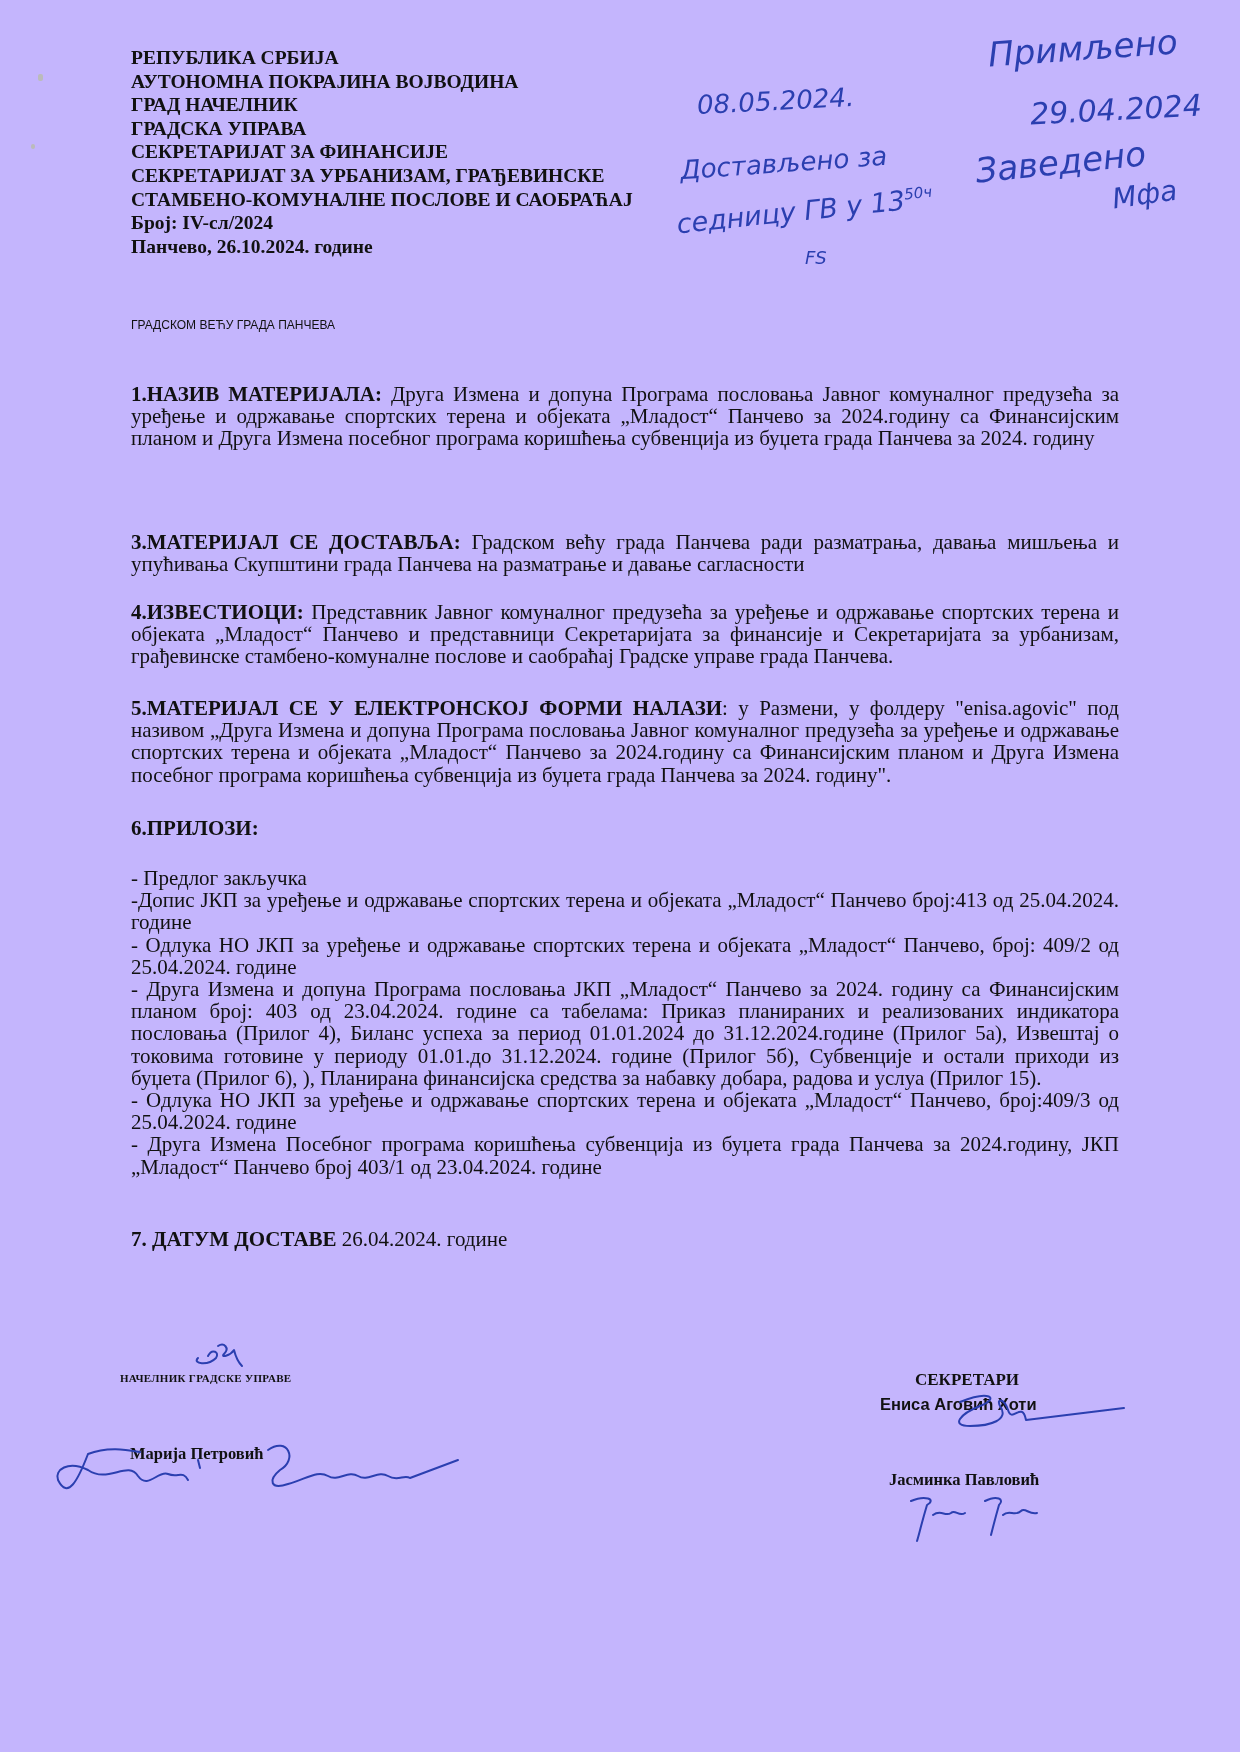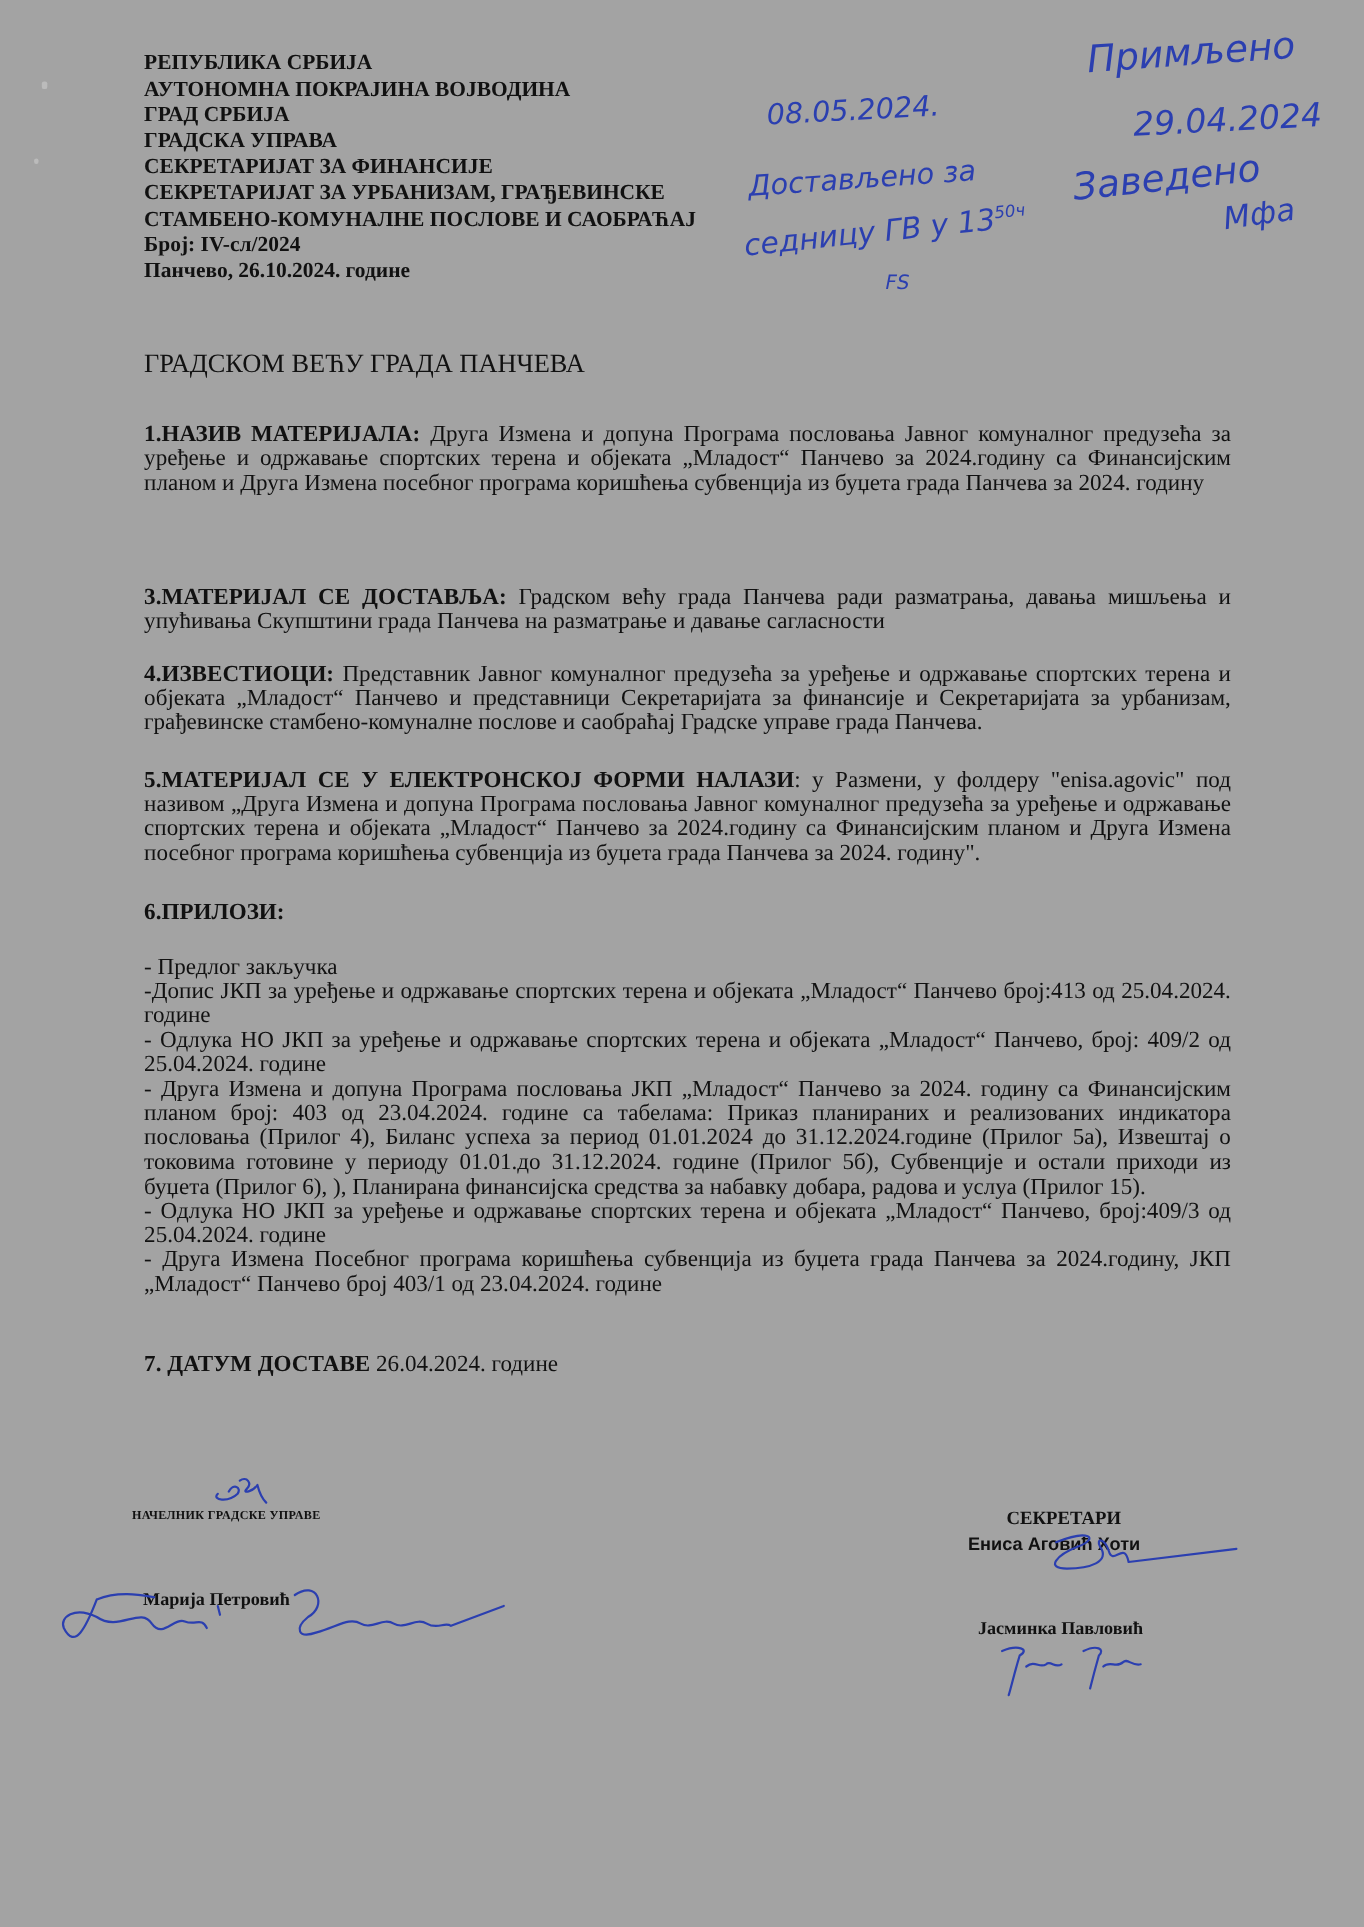--- a/index.html
+++ b/index.html
@@ -1,33 +1,33 @@
 <!DOCTYPE html>
 <html><head>
 <meta charset="utf-8">
 <style>
   html, body { margin: 0; padding: 0; background: #ffffff; }
   body { width: 1240px; height: 1752px; position: relative; overflow: hidden; color: #111; }
-  .page { position: absolute; left: 0; top: 0; width: 1240px; height: 1752px; background: #a3a3a3; }
+  .page { position: absolute; left: 0; top: 0; width: 1240px; height: 1752px; background: #c4b5fd; }
 
   .header { position: absolute; left: 131px; top: 46px; font-family: "Liberation Serif", serif; font-weight: bold; font-size: 19.5px; line-height: 23.6px; }
   .header div { white-space: nowrap; }
 
   .hw { position: absolute; font-family: "DejaVu Sans", sans-serif; color: #2b3fb0; font-style: italic; white-space: nowrap; }
   .hw1 { left: 697px; top: 86px; font-size: 26px; transform: rotate(-3deg); }
   .hw2 { left: 680px; top: 148px; font-size: 26px; transform: rotate(-4deg); }
   .hw3 { left: 676px; top: 195px; font-size: 27px; transform: rotate(-6deg); }
   .hw4 { left: 805px; top: 247px; font-size: 18px; }
   .hw5 { left: 988px; top: 28px; font-size: 34px; transform: rotate(-4deg); }
   .hw6 { left: 1030px; top: 92px; font-size: 30px; transform: rotate(-3deg); }
   .hw7 { left: 975px; top: 142px; font-size: 34px; transform: rotate(-6deg); }
   .hw8 { left: 1112px; top: 178px; font-size: 28px; transform: rotate(-8deg); }
 
   .scan-dot { position: absolute; width: 5px; height: 7px; background: #bbb; border-radius: 2px; }
-  .addressee { position: absolute; left: 131px; top: 318px; font-family: Liberation Serif, serif; font-size: 24px; }
+  .addressee { position: absolute; left: 131px; top: 318px; font-family: Liberation Sans, sans-serif; font-size: 12px; }
 
   .sec { position: absolute; left: 131px; width: 988px; font-family: "Liberation Serif", serif; font-size: 21px; line-height: 22.2px; text-align: justify; }
   .sec .lbl { font-weight: bold; }
   .sec p { margin: 0; }
 
   .sig-left-title { position: absolute; left: 120px; top: 1372px; font-family: "Liberation Serif", serif; font-weight: bold; font-size: 11px; letter-spacing: 0.3px; }
   .sig-left-name { position: absolute; left: 130px; top: 1444px; font-family: "Liberation Serif", serif; font-weight: bold; font-size: 16.5px; }
   .sig-right-title { position: absolute; left: 915px; top: 1370px; font-family: "Liberation Serif", serif; font-weight: bold; font-size: 17px; }
   .sig-right-name1 { position: absolute; left: 880px; top: 1395px; font-family: Liberation Sans, sans-serif; font-weight: bold; font-size: 16.5px; }
   .sig-right-name2 { position: absolute; left: 889px; top: 1470px; font-family: Liberation Serif, serif; font-weight: bold; font-size: 16.5px; }
@@ -39,21 +39,21 @@
 <body>
 
 <div class="page">
 
   <span class="scan-dot" style="left:38px;top:74px;"></span>
   <span class="scan-dot" style="left:31px;top:144px;width:4px;height:5px;"></span>
 
   <div class="header">
     <div>РЕПУБЛИКА СРБИЈА</div>
     <div>АУТОНОМНА ПОКРАЈИНА ВОЈВОДИНА</div>
-    <div>ГРАД СРБИЈА</div>
+    <div>ГРАД НАЧЕЛНИК</div>
     <div>ГРАДСКА УПРАВА</div>
     <div>СЕКРЕТАРИЈАТ ЗА ФИНАНСИЈЕ</div>
     <div>СЕКРЕТАРИЈАТ ЗА УРБАНИЗАМ, ГРАЂЕВИНСКЕ</div>
     <div>СТАМБЕНО-КОМУНАЛНЕ ПОСЛОВЕ И САОБРАЋАЈ</div>
     <div>Број: IV-сл/2024</div>
     <div>Панчево, 26.10.2024. године</div>
   </div>
 
   <div class="hw hw1">08.05.2024.</div>
   <div class="hw hw2">Достављено за</div>

